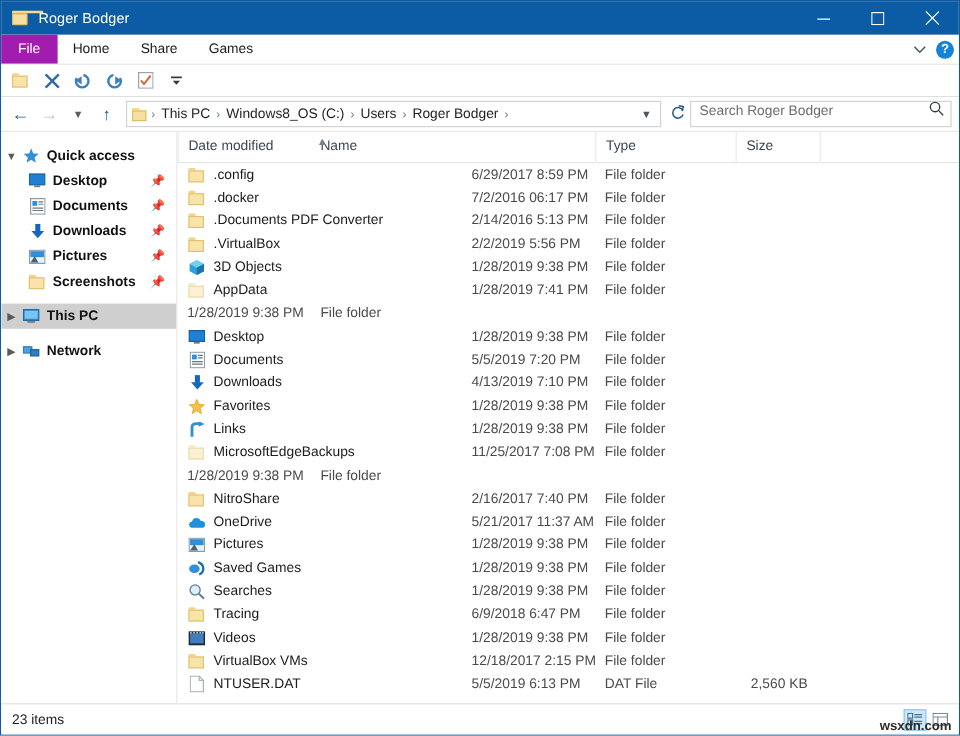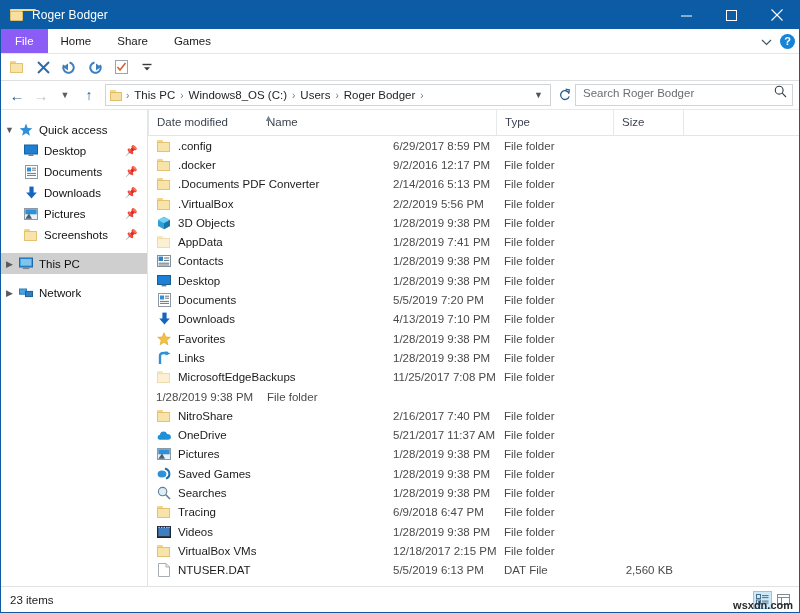--- a/index.html
+++ b/index.html
@@ -95,21 +95,21 @@
     display: flex;
     align-items: center;
     justify-content: center;
     font-size: 11.5px;
     color: #1a1a1a;
     padding: 0 13px;
     height: 24px;
     box-sizing: border-box;
   }
   .tab.file {
-    background: #8b5cf6;
+    background: #a21caf;
     color: #ffffff;
     padding: 0 14px;
   }
   .ribbon-right {
     position: absolute;
     right: 4px;
     top: 0;
     height: 24px;
     display: flex;
     align-items: center;
@@ -240,21 +240,21 @@
     flex: 0 0 17px;
     text-align: center;
     font-size: 9px;
     color: #5a5a5a;
   }
   .nav-ico {
     width: 16px; flex: 0 0 16px;
     display: flex; align-items: center; justify-content: center;
     margin-right: 5px;
   }
-  .nav-label { white-space: nowrap; }
+  .nav-label { white-space: nowrap; font-weight: bold; }
   .nav-pin {
     position: absolute;
     right: 9px;
     font-size: 10px;
     color: #8a8a8a;
   }
   .nav-child { padding-left: 0; }
   .nav-child .nav-expander { width: 22px; flex: 0 0 22px; }
 
   
@@ -642,21 +642,21 @@
           <div class="row">
             <div class="cell-name" style="width: 237px;">
               <span class="ico">
                 <span class="folder-ic">
                   <span class="ft"></span>
                   <span class="fb"></span>
                 </span>
               </span>
               <span>.docker</span>
             </div>
-            <div class="cell-date" style="width: 111px;">9/2/2016 12:17 PM</div>
+            <div class="cell-date" style="width: 111px;">7/2/2016 06:17 PM</div>
             <div class="cell-type" style="width: 117px;">File folder</div>
             <div class="cell-size" style="width: 70px;"></div>
           </div>
           <div class="row">
             <div class="cell-name" style="width: 237px;">
               <span class="ico">
                 <span class="folder-ic">
                   <span class="ft"></span>
                   <span class="fb"></span>
                 </span>
@@ -704,33 +704,20 @@
                   <span class="fb"></span>
                 </span>
               </span>
               <span>AppData</span>
             </div>
             <div class="cell-date" style="width: 111px;">1/28/2019 7:41 PM</div>
             <div class="cell-type" style="width: 117px;">File folder</div>
             <div class="cell-size" style="width: 70px;"></div>
           </div>
           <div class="row">
-            <div class="cell-name" style="width: 237px;">
-              <span class="ico">
-                <svg width="14" height="12" viewBox="0 0 14 12">
-                  <rect x="0.5" y="0.5" width="13" height="11" fill="#ffffff" stroke="#8090a0"></rect>
-                  <rect x="1.6" y="1.6" width="4.4" height="4.4" fill="#2f7fc4"></rect>
-                  <line x1="7" y1="3" x2="12.2" y2="3" stroke="#5f6d79"></line>
-                  <line x1="7" y1="5.4" x2="12.2" y2="5.4" stroke="#5f6d79"></line>
-                  <line x1="1.6" y1="8.2" x2="12.2" y2="8.2" stroke="#5f6d79"></line>
-                  <line x1="1.6" y1="10" x2="12.2" y2="10" stroke="#5f6d79"></line>
-                </svg>
-              </span>
-              <span>Contacts</span>
-            </div>
             <div class="cell-date" style="width: 111px;">1/28/2019 9:38 PM</div>
             <div class="cell-type" style="width: 117px;">File folder</div>
             <div class="cell-size" style="width: 70px;"></div>
           </div>
           <div class="row">
             <div class="cell-name" style="width: 237px;">
               <span class="ico">
                 <svg width="14" height="12" viewBox="0 0 14 12">
                   <rect x="0.5" y="0.5" width="13" height="9" fill="#1f7fd4" stroke="#135f9c"></rect>
                   <rect x="4.6" y="9.8" width="4.8" height="1.6" fill="#6f7a85"></rect>

